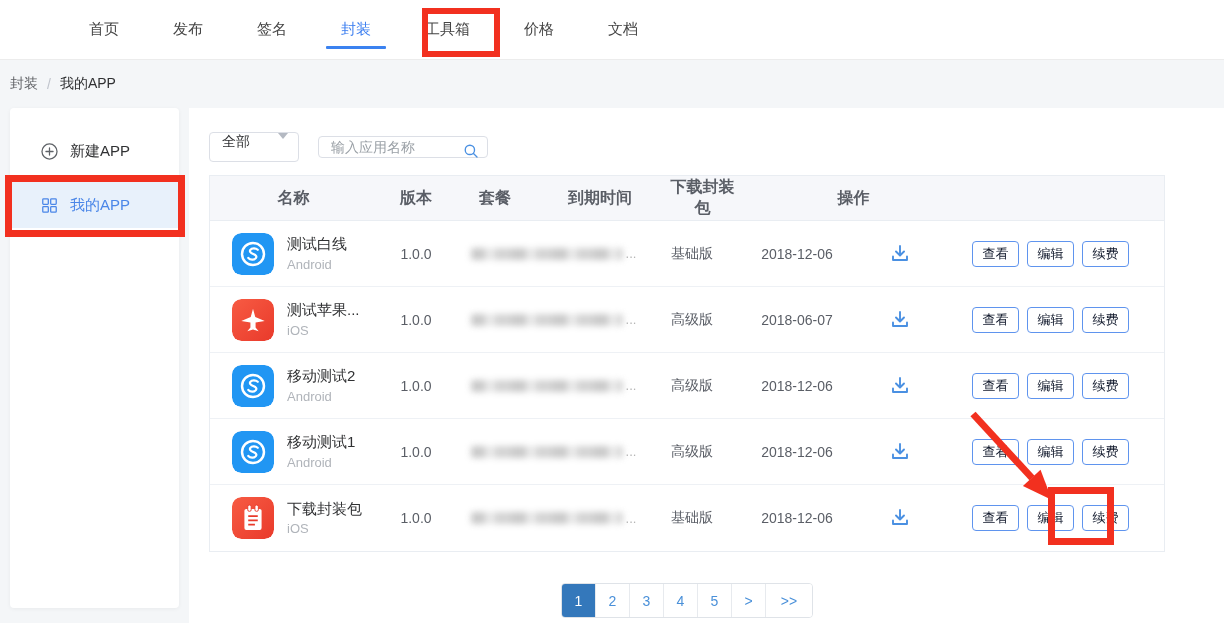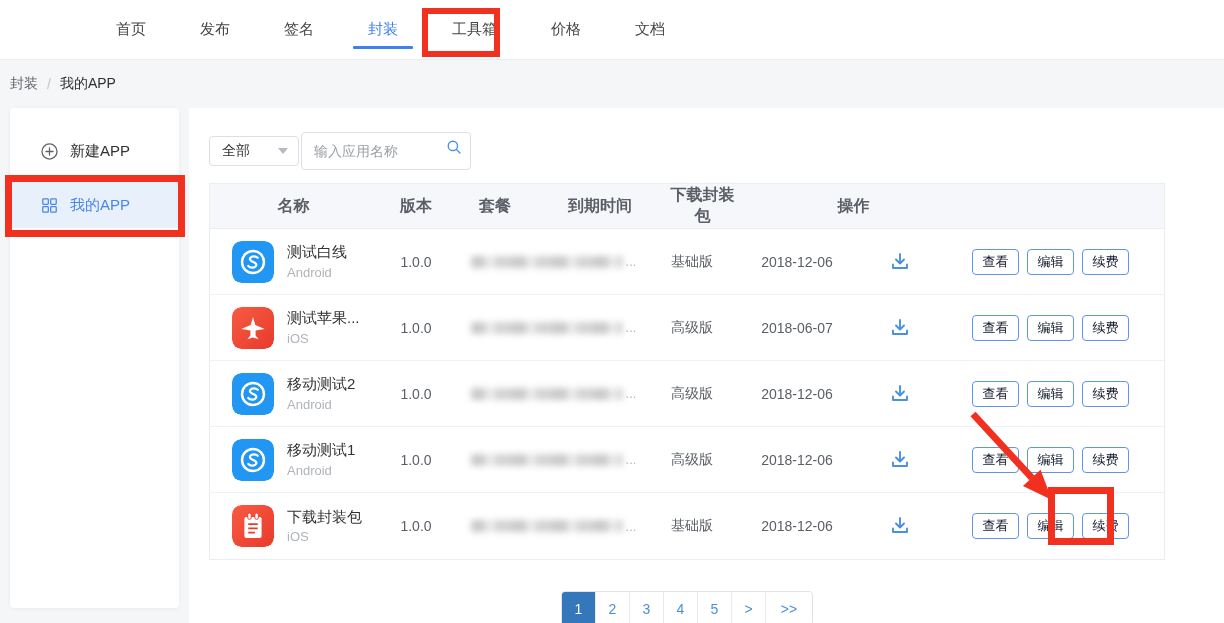--- a/index.html
+++ b/index.html
@@ -6,21 +6,21 @@
   html,body { width:1224px; height:623px; }
   body {
     font-family: "Liberation Sans", "DejaVu Sans", sans-serif;
     background:#fff; position:relative; overflow:hidden; color:#333;
   }
   .app { position:relative; width:1224px; height:623px; }
 
   
   .topnav {
     height:60px; background:#fff; display:flex; align-items:stretch;
-    padding-left:114px; gap:50px; border-bottom:1px solid #ececec;text-align:right;
+    padding-left:87px; gap:50px; border-bottom:1px solid #ececec;text-align:right;
   }
   .nav-item {
     display:flex; align-items:center; font-size:15px; color:#454545;
     cursor:pointer; position:relative; padding:0 2px;
   }
   .nav-item.active { color:#3b7ef0; }
   .nav-item.active::after {
     content:""; position:absolute; left:-13px; right:-13px; bottom:10px;
     height:3px; background:#3b82f0; border-radius:1px;
   }
@@ -52,30 +52,30 @@
   .side-item svg { flex:none; }
 
   
   .panel {
     flex:1; margin-left:10px; background:#fff; height:515px;
     padding:24px 0 0 20px;
   }
   .toolbar { display:flex; align-items:center; margin-bottom:13px; }
   .select {
     width:90px; height:30px; border:1px solid #dcdfe6; border-radius:4px;
-    display:flex; align-items:center; justify-content:space-between;
+    display:flex; align-items:flex-start; justify-content:space-between;
     padding:0 10px 0 12px; font-size:14px; color:#303133; cursor:pointer;
     background:#fff;
   }
   .caret {
     width:0; height:0; border-left:5px solid transparent;
     border-right:5px solid transparent; border-top:6px solid #b4b9c2;
   }
   .search {
-    position:relative; margin-left:2px; width:170px; height:38px;
+    position:relative; margin-left:19px; width:170px; height:22px;
   }
   .search input {
     width:100%; height:100%; border:1px solid #dcdfe6; border-radius:4px;
     padding:0 32px 0 12px; font-size:14px; color:#303133; outline:none;
     font-family:inherit;
   }
   .search input::placeholder { color:#9aa0a6; }
   .search svg { position:absolute; right:8px; top:6px; }
 
   

